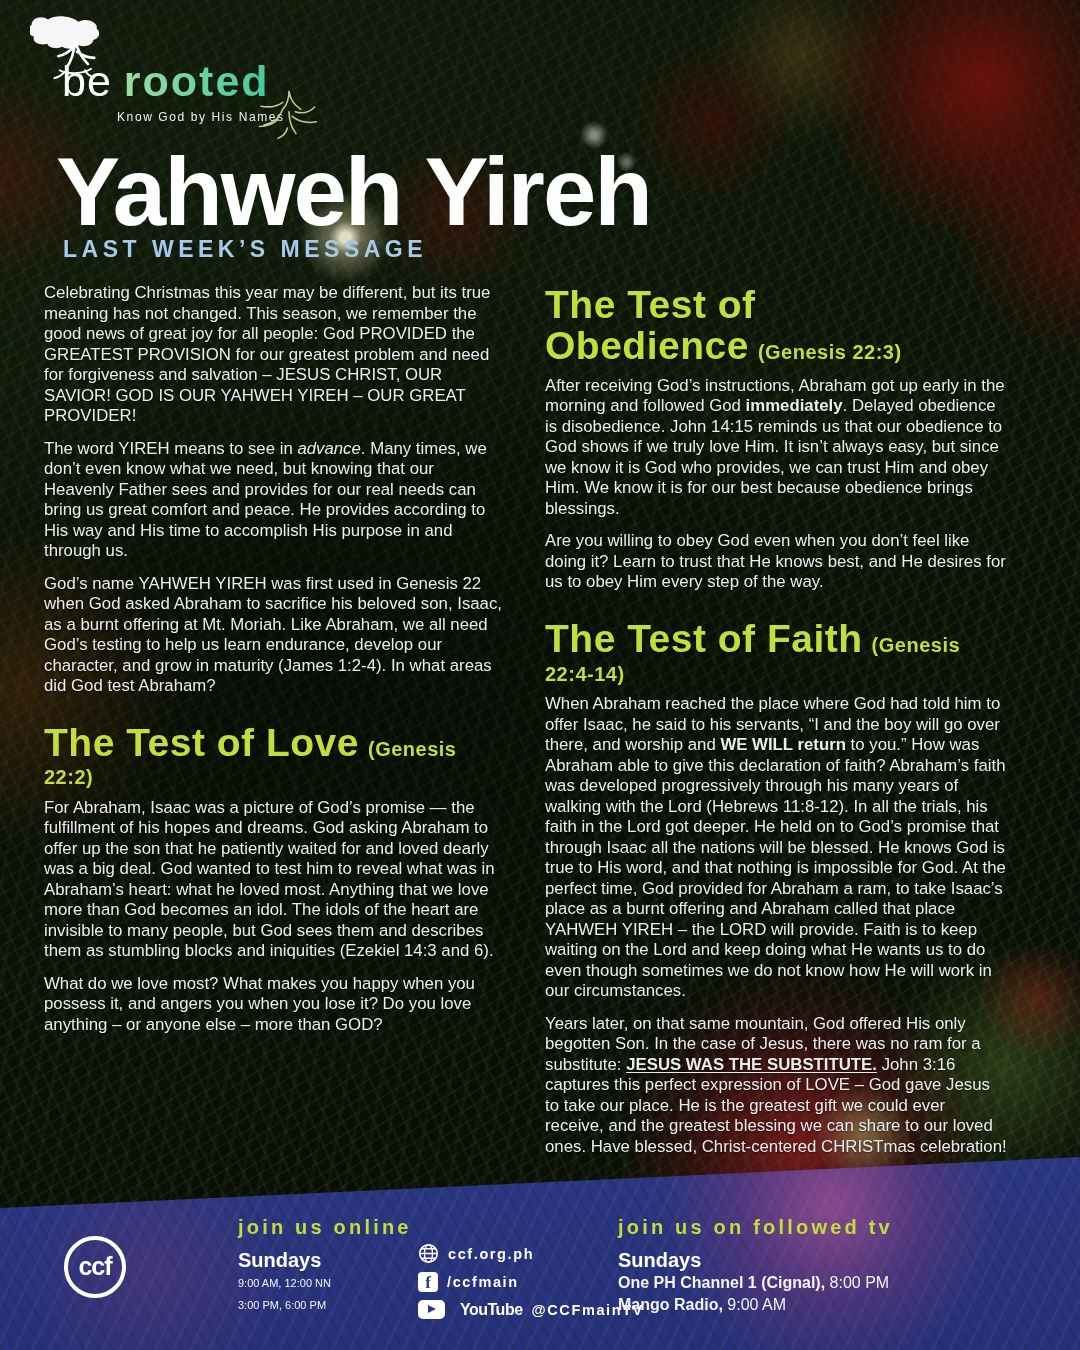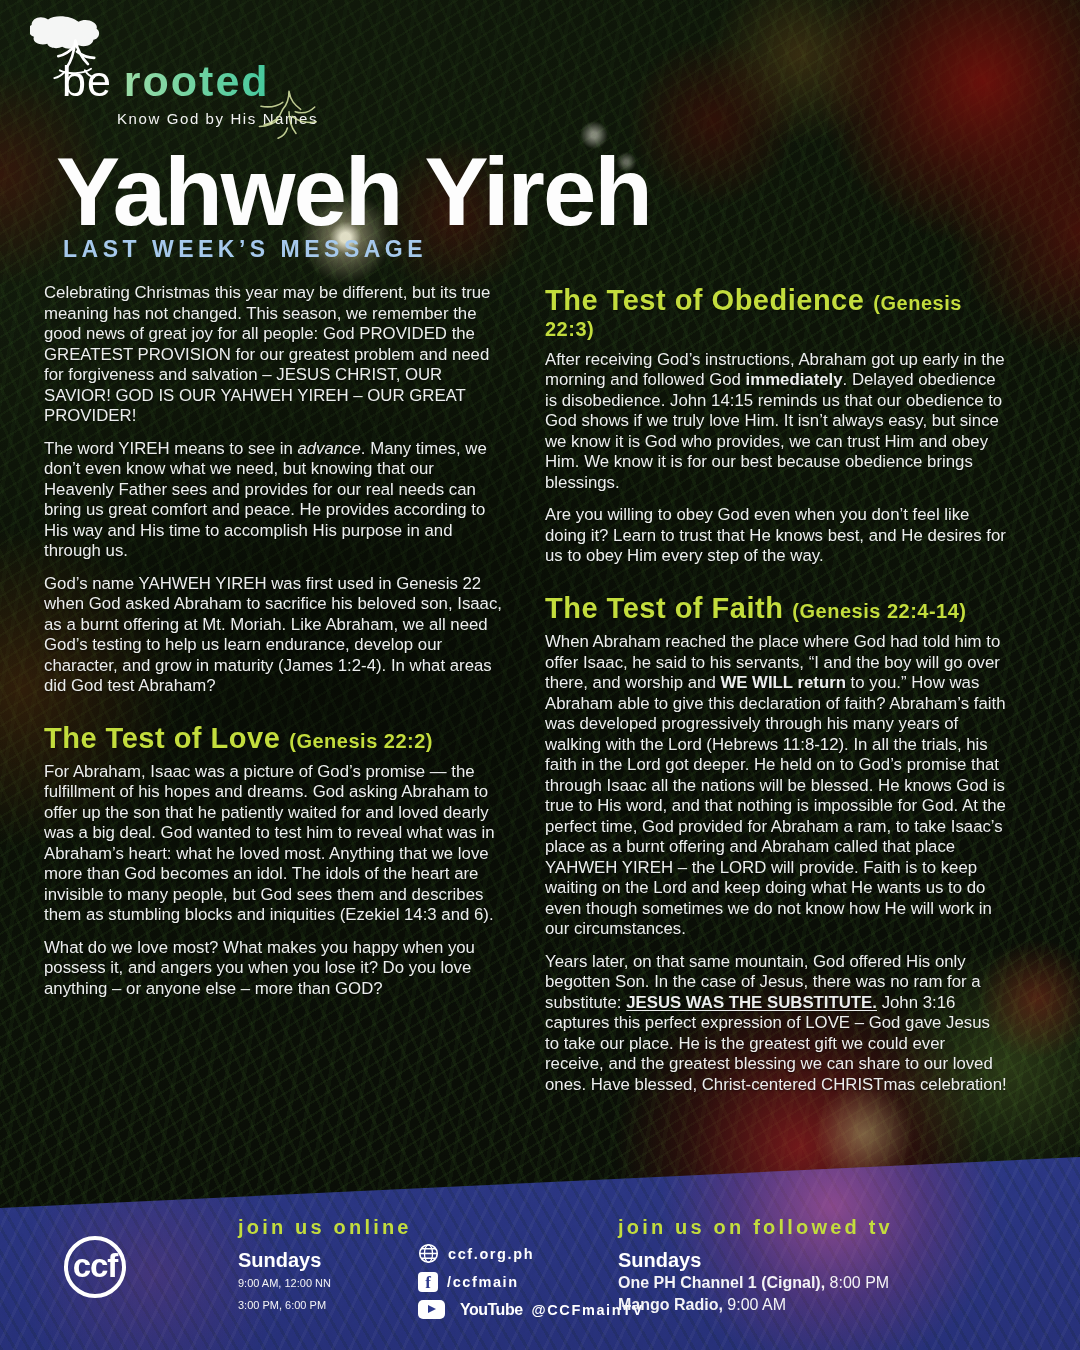--- a/index.html
+++ b/index.html
@@ -30,48 +30,48 @@
   .shade{position:absolute;inset:0;pointer-events:none;
     background:radial-gradient(ellipse 760px 560px at 30% 48%, rgba(0,0,0,0.42), rgba(0,0,0,0) 75%),
                linear-gradient(180deg, rgba(0,0,0,0.18), rgba(0,0,0,0) 30%);}
   
   .tree{position:absolute;left:30px;top:14px;width:94px;height:72px;}
   .brand{position:absolute;left:62px;top:60px;display:flex;align-items:center;gap:12px;font-size:43px;line-height:1;}
   .be{color:#fff;font-weight:400;letter-spacing:1px;}
   .rooted{font-weight:700;letter-spacing:2px;
     background:linear-gradient(90deg, var(--rooted-a,#9bdca6), var(--rooted-b,#44c89d));
     -webkit-background-clip:text;background-clip:text;color:transparent;}
-  .tagline{position:absolute;left:117px;top:110px;font-size:15px;letter-spacing:1.6px;color:#f2f2f2;font-weight:400;}
+  .tagline{position:absolute;left:117px;top:110px;font-size:12px;letter-spacing:1.6px;color:#f2f2f2;font-weight:400;}
   .roots{position:absolute;left:250px;top:88px;width:78px;height:52px;opacity:.85;}
   h1.title{position:absolute;left:56px;top:144px;margin:0;font-size:96px;line-height:1;font-weight:700;
     letter-spacing:-2px;color:#fdfdfd;}
   .subtitle{position:absolute;left:63px;top:236px;font-size:23px;font-weight:700;letter-spacing:4.5px;
     color:var(--subtitle-blue,#a6c9ec);}
   
   .columns{position:absolute;left:44px;top:283px;width:963px;display:flex;gap:39px;}
   .col{width:462px;}
   p.body{margin:0 0 12px 0;font-size:16.8px;line-height:20.5px;color:#eceeee;font-weight:400;
     text-shadow:0 1px 2px rgba(0,0,0,0.55);}
   p.body span{text-underline-offset:2px;}
   .sec-head{margin:26px 0 9px 0;line-height:1.05;}
   .sec-head.first{margin-top:2px;}
-  .sec-title{font-size:29px;font-weight:700;color:var(--accent,#c3dd3d);letter-spacing:0.5px;
+  .sec-title{font-size:39px;font-weight:700;color:var(--accent,#c3dd3d);letter-spacing:0.5px;
     text-shadow:0 1px 2px rgba(0,0,0,0.5);margin-top:40px;}
   .sec-ref{font-size:20px;font-weight:700;color:var(--accent,#c3dd3d);margin-left:9px;letter-spacing:0.5px;}
   
   .footer{position:absolute;left:0;top:1150px;width:1080px;height:200px;
     clip-path:polygon(0 29%, 100% 3.5%, 100% 100%, 0 100%);
     background:
       radial-gradient(circle at 77% 28%, rgba(226,92,152,0.50), rgba(190,60,120,0.22) 95px, rgba(0,0,0,0) 170px),
       radial-gradient(circle at 14% 62%, rgba(172,62,112,0.20), rgba(0,0,0,0) 130px),
       repeating-linear-gradient(115deg, rgba(255,255,255,0.035) 0 3px, rgba(0,0,0,0) 3px 16px),
       repeating-linear-gradient(60deg, rgba(16,34,18,0.14) 0 3px, rgba(0,0,0,0) 3px 12px),
       linear-gradient(180deg, rgba(46,58,142,0.93), rgba(40,50,126,0.96));}
   .ccf-logo{position:absolute;left:64px;top:86px;width:62px;height:62px;border:4px solid #fff;border-radius:50%;
-    display:flex;align-items:center;justify-content:center;color:#fff;font-weight:700;font-size:33px;
+    display:flex;align-items:center;justify-content:center;color:#fff;font-weight:700;font-size:25px;
     letter-spacing:-1px;padding-bottom:2px;}
   .f-col{position:absolute;top:66px;}
   .f-col.online{left:238px;}
   .f-col.broadcast{left:618px;}
   .f-head{font-size:20px;font-weight:700;letter-spacing:3.2px;color:var(--accent,#c3dd3d);}
   .f-day{font-size:20px;font-weight:700;color:#fff;margin-top:10px;}
   .f-line{font-size:11px;color:#f4f4f6;line-height:22px;}
   .online-row{display:flex;gap:24px;}
   .sched{width:156px;}
   .links{margin-top:4px;}

